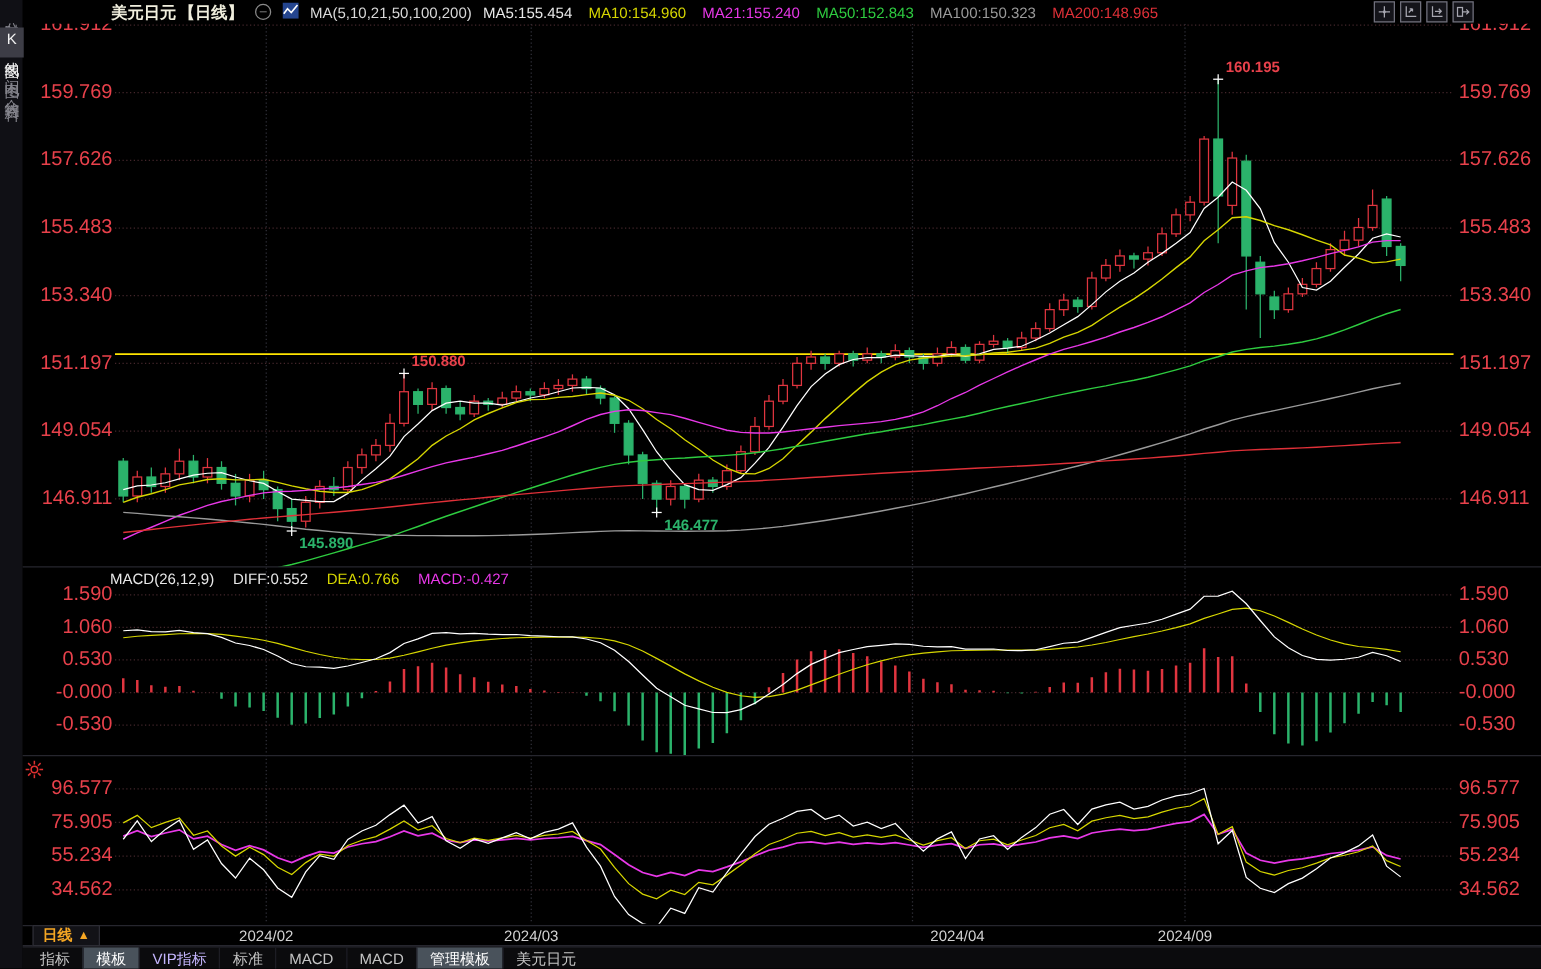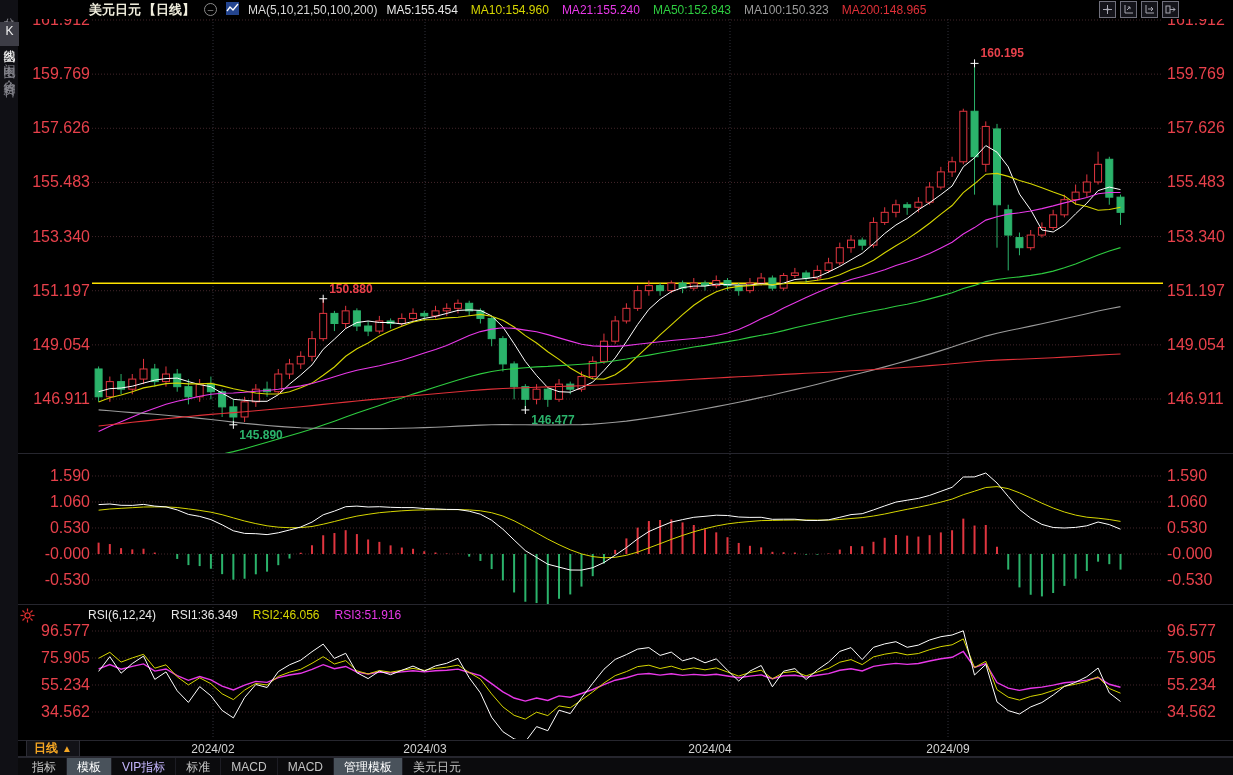--- a/index.html
+++ b/index.html
@@ -427,21 +427,21 @@
       <div class="axis-label left" style="top: 631px;">96.577</div>
       <div class="axis-label right" style="top: 631px;">96.577</div>
       <div class="axis-label left" style="top: 657.998px;">75.905</div>
       <div class="axis-label right" style="top: 657.998px;">75.905</div>
       <div class="axis-label left" style="top: 684.994px;">55.234</div>
       <div class="axis-label right" style="top: 684.994px;">55.234</div>
       <div class="axis-label left" style="top: 711.992px;">34.562</div>
       <div class="axis-label right" style="top: 711.992px;">34.562</div>
       <div class="month-label" style="left: 181px;">2024/02</div>
       <div class="month-label" style="left: 393px;">2024/03</div>
-      <div class="month-label" style="left: 678px;">2024/04</div>
+      <div class="month-label" style="left: 734px;">2024/04</div>
       <div class="month-label" style="left: 916px;">2024/09</div>
     </div>
 
   <div class="hdr">
     <span class="title">美元日元</span>
     <span class="title" style="margin-left:-7px;">【日线】</span>
     <span class="collapse">–</span>
     <span class="legend-ico">
       <svg width="13" height="13">
           <rect x="0" y="0" width="13" height="13" fill="#24458f"></rect>
@@ -471,26 +471,26 @@
       </span>
       <span class="tbtn">
         <svg width="11" height="11">
             <rect x="1" y="2" width="4" height="7" fill="none" stroke="#a8a8b2"></rect>
             <path d="M5 5.5h5M8 3.5l2 2-2 2" stroke="#a8a8b2" fill="none"></path>
           </svg>
       </span>
     </span>
   </div>
 
-  <div class="panel-hdr" style="top:608px;">
-    <span style="color:#e8e8e8;">RSI(6,12,24)</span>
-    <span id="rsi-items" style="display:flex;gap:15px;">
-        <span style="color: rgb(232, 232, 232);">RSI1:36.349</span>
-        <span style="color: rgb(214, 214, 0);">RSI2:46.056</span>
-        <span style="color: rgb(232, 56, 232);">RSI3:51.916</span>
+  <div class="panel-hdr" style="top:456px;">
+    <span style="color:#e8e8e8;">MACD(26,12,9)</span>
+    <span id="macd-items" style="display:flex;gap:15px;">
+        <span style="color: rgb(232, 232, 232);">DIFF:0.552</span>
+        <span style="color: rgb(214, 214, 0);">DEA:0.766</span>
+        <span style="color: rgb(232, 56, 232);">MACD:-0.427</span>
       </span>
   </div>
 
   <span id="rsi-sun">
     <svg width="15" height="15">
       <g stroke="#e03030" stroke-width="1.2">
         <line x1="7.5" y1="0.5" x2="7.5" y2="3.5"></line>
           <line x1="7.5" y1="11.5" x2="7.5" y2="14.5"></line>
         <line x1="0.5" y1="7.5" x2="3.5" y2="7.5"></line>
           <line x1="11.5" y1="7.5" x2="14.5" y2="7.5"></line>

